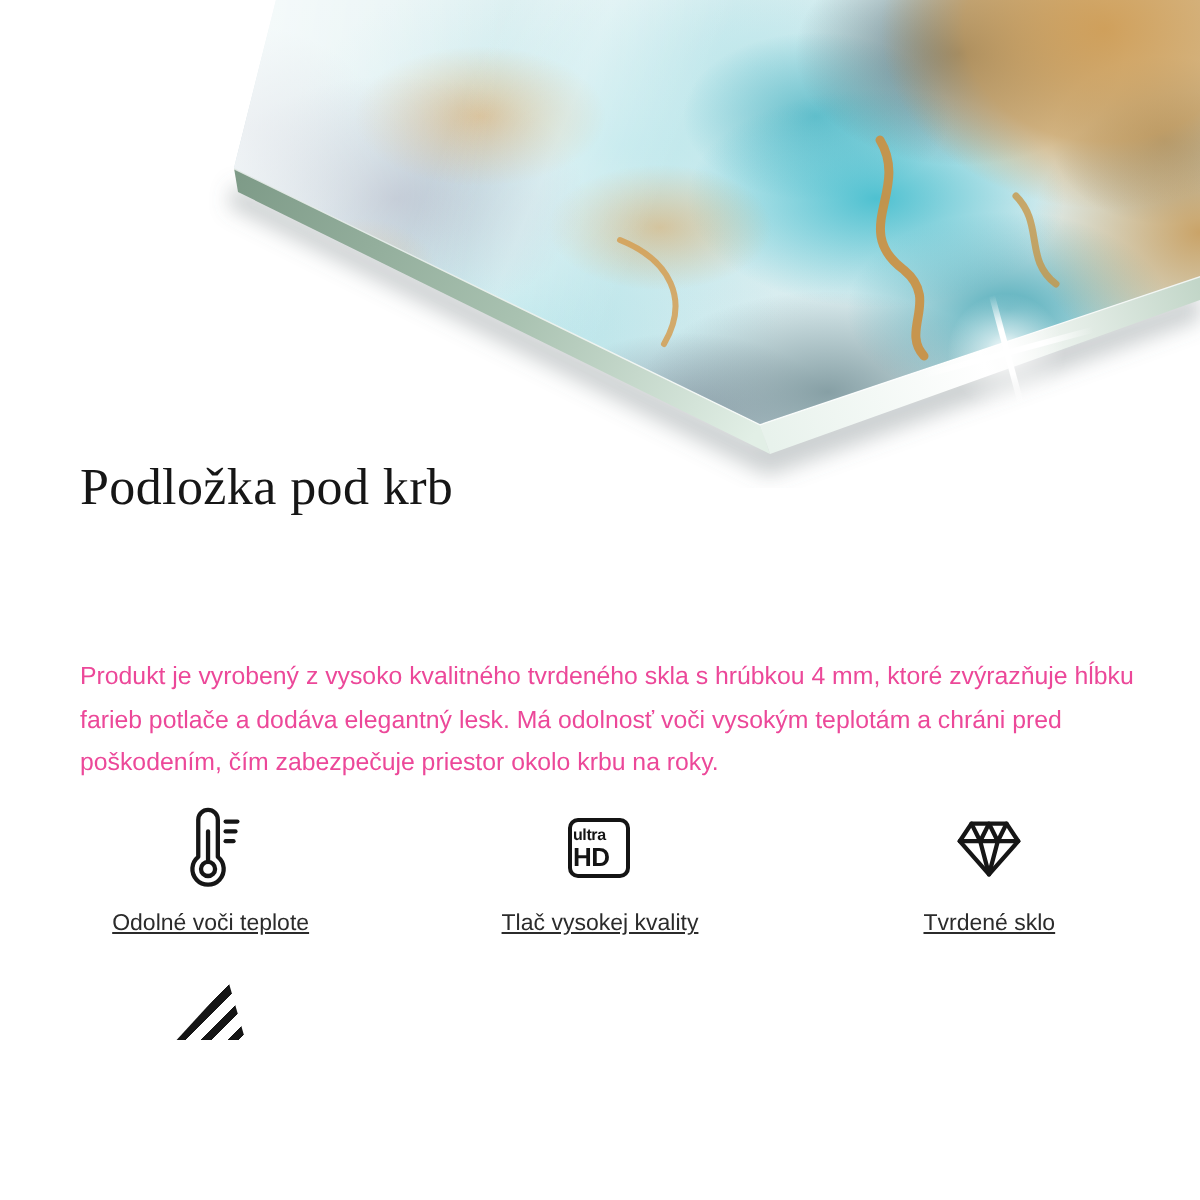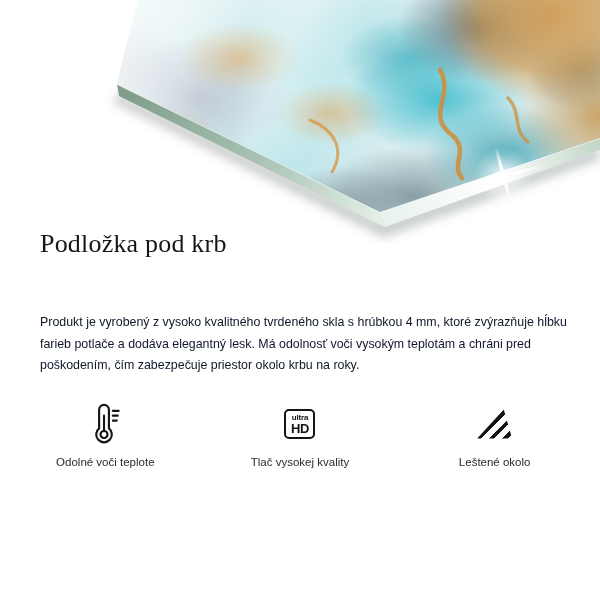--- a/index.html
+++ b/index.html
@@ -50,37 +50,37 @@
     background:linear-gradient(180deg,rgba(255,255,255,0),#fff 30%,#fff 70%,rgba(255,255,255,0));}
 
   
   .title{
     position:absolute;left:40px;top:229px;margin:0;
     font-family:"Liberation Serif",serif;font-weight:400;
     font-size:26px;line-height:30.5px;color:#161616;letter-spacing:.2px;
   }
   .title span{display:block;}
   .lead{
-    position:absolute;left:40px;top:312px;width:540px;margin:0;
-    font-size:12.4px;line-height:21.5px;color:#0f172a;
+    position:absolute;left:40px;top:328px;width:540px;margin:0;
+    font-size:12.4px;line-height:21.5px;color:#ec4899;
   }
 
   
   .features{
     position:absolute;left:8px;top:401px;width:584px;
     display:grid;grid-template-columns:repeat(3,1fr);row-gap:15px;
   }
   .feature{display:flex;flex-direction:column;align-items:center;}
   .icon-box{height:46px;display:flex;align-items:center;justify-content:center;}
-  .feature-label{margin-top:9px;font-size:11.5px;color:#2b2b2b;}
+  .feature-label{margin-top:9px;font-size:11.5px;color:#2b2b2b;text-decoration:underline;}
   .icon-stroke{stroke:#161616;fill:none;stroke-width:2.2;stroke-linecap:round;stroke-linejoin:round;}
   .icon-fill{fill:#161616;stroke:none;}
   .hd-badge{
     width:27px;height:26px;border:2.6px solid #141414;border-radius:5px;
-    display:flex;flex-direction:column;align-items:center;justify-content:center;
+    display:flex;flex-direction:column;align-items:flex-start;justify-content:center;
     font-family:"Liberation Sans",sans-serif;color:#141414;background:#fff;
   }
   .hd-badge .t1{font-size:8px;font-weight:700;line-height:8px;letter-spacing:-.2px;}
   .hd-badge .t2{font-size:13px;font-weight:800;line-height:13px;letter-spacing:-.3px;}
   .stripes{
     width:35px;height:29px;
     background:repeating-linear-gradient(135deg,#151515 0 4px,rgba(0,0,0,0) 4px 9.5px);
     clip-path:polygon(0% 100%,76% 0%,100% 100%);
   }
 </style>
@@ -153,20 +153,31 @@
       <div class="icon-box">
         <div class="hd-badge">
           <span class="t1">ultra</span>
           <span class="t2">HD</span>
         </div>
       </div>
       <div class="feature-label">Tlač vysokej kvality</div>
     </div>
 
 
+    <div class="feature">
+      <div class="icon-box">
+        <svg width="39" height="37" viewBox="0 0 40 36">
+          <path class="icon-stroke" stroke-width="2" d="M11 5 H29 L35 14 L20 31 L5 14 Z"></path>
+          <path class="icon-stroke" stroke-width="2" d="M5 14 H35"></path>
+          <path class="icon-stroke" stroke-width="2" d="M11 5 L15.5 14 L20 5 L24.5 14 L29 5"></path>
+          <path class="icon-stroke" stroke-width="2" d="M15.5 14 L20 31 L24.5 14"></path>
+        </svg>
+      </div>
+      <div class="feature-label">Tvrdené sklo</div>
+    </div>
 
     <div class="feature">
       <div class="icon-box">
         <div class="stripes"></div>
       </div>
       <div class="feature-label">Leštené okolo</div>
     </div>
 
 
   </section>

